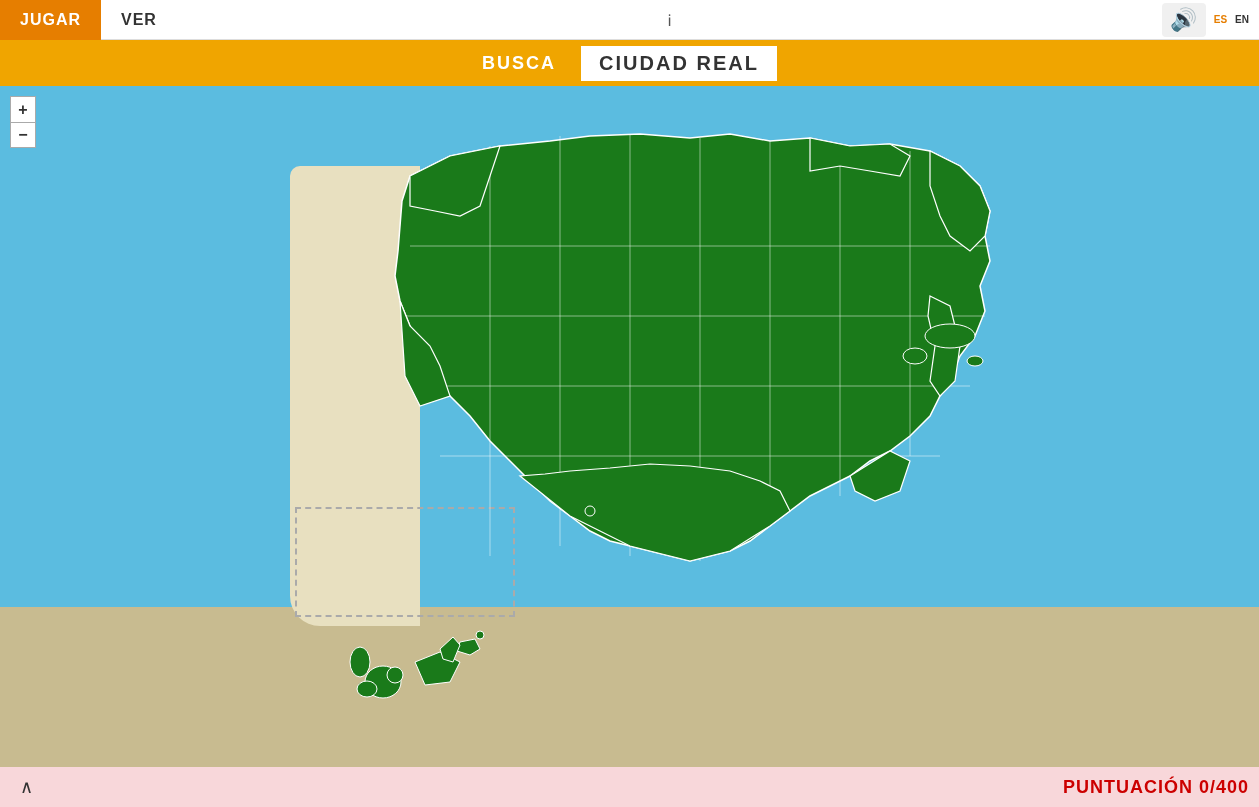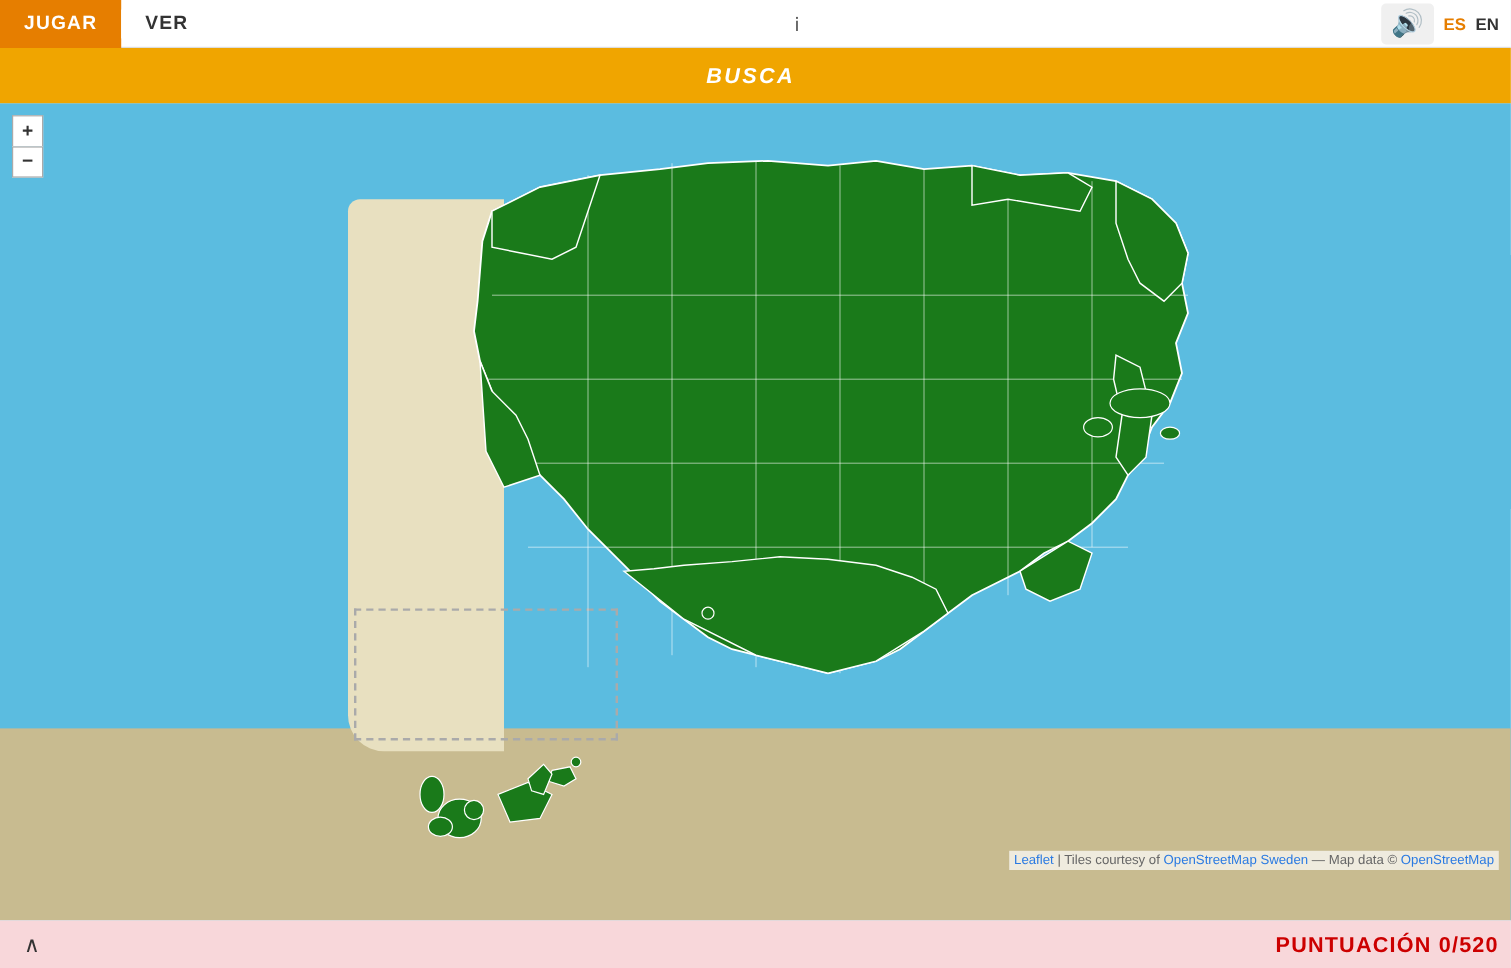--- a/index.html
+++ b/index.html
@@ -65,37 +65,36 @@
       color: #333;
       background: #f0f0f0;
       border-radius: 4px;
       padding: 4px 8px;
     }
     #lang-es, #lang-en {
       background: none;
       border: none;
       cursor: pointer;
       font-weight: bold;
-      font-size: 14px;
+      font-size: 10px;
       color: #333;
     }
     #lang-es { color: #e67e00; }
 
     
     #search-bar {
       position: absolute;
       top: 40px; left: 0; right: 0;
       height: 46px;
       background: #f0a500;
       display: flex;
       align-items: center;
       justify-content: center;
       gap: 17px;
       z-index: 1000;
-      font-style: italic;
     }
     #search-label {
       font-weight: bold;
       font-size: 18px;
       color: #fff;
       letter-spacing: 2px;
       margin-right: 8px;
     }
     #search-value {
       background: #fff;
@@ -234,20 +233,21 @@
   </div>
   <div id="right-controls">
     <button id="sound-btn">🔊</button>
     <button id="lang-es">ES</button>
     <button id="lang-en">EN</button>
   </div>
 </div>
 
 <div id="search-bar" style="background: rgb(240, 165, 0);">
   <span id="search-label">BUSCA</span>
+  <div id="search-value">CIUDAD REAL</div>
 </div>
 
 <div id="map-area" style="background: rgb(91, 188, 224);">
 
   <div class="north-africa-land" style="background: rgb(200, 187, 144);"></div>
 
   <div id="land-portugal-strip"></div>
 
   <div id="canary-box"></div>
 
@@ -312,32 +312,23 @@
     <ellipse cx="72" cy="82" rx="10" ry="8" fill="#1a7a1a" stroke="white" stroke-width="1"></ellipse>
 
     <circle cx="185" cy="28" r="4" fill="#1a7a1a" stroke="white" stroke-width="1"></circle>
   </svg>
 
   <div id="zoom-controls">
     <button class="zoom-btn">+</button>
     <button class="zoom-btn">−</button>
   </div>
 
-  <div id="leaflet-credit">
-    <span style="color:#2a7ae2;cursor:pointer;">Leaflet</span>
-    <span> | </span>
-    <span>Tiles courtesy of</span>
-    <span style="color:#2a7ae2;cursor:pointer;"> OpenStreetMap</span>
-    <span style="color:#2a7ae2;cursor:pointer;"> Sweden</span>
-    <span>— Map data ©</span>
-    <span style="color:#2a7ae2;cursor:pointer;"> OpenStreetMap</span>
-  </div>
 
 </div>
 
 <div id="bottom-bar" style="background: rgb(248, 215, 218);">
   <button id="collapse-btn">∧</button>
   <div id="score-display" style="color: rgb(204, 0, 0);">
     <span>PUNTUACIÓN</span>
     <span> </span>
-    <span>0/520</span>
+    <span>0/400</span>
   </div>
 </div>
 
 </body></html>

